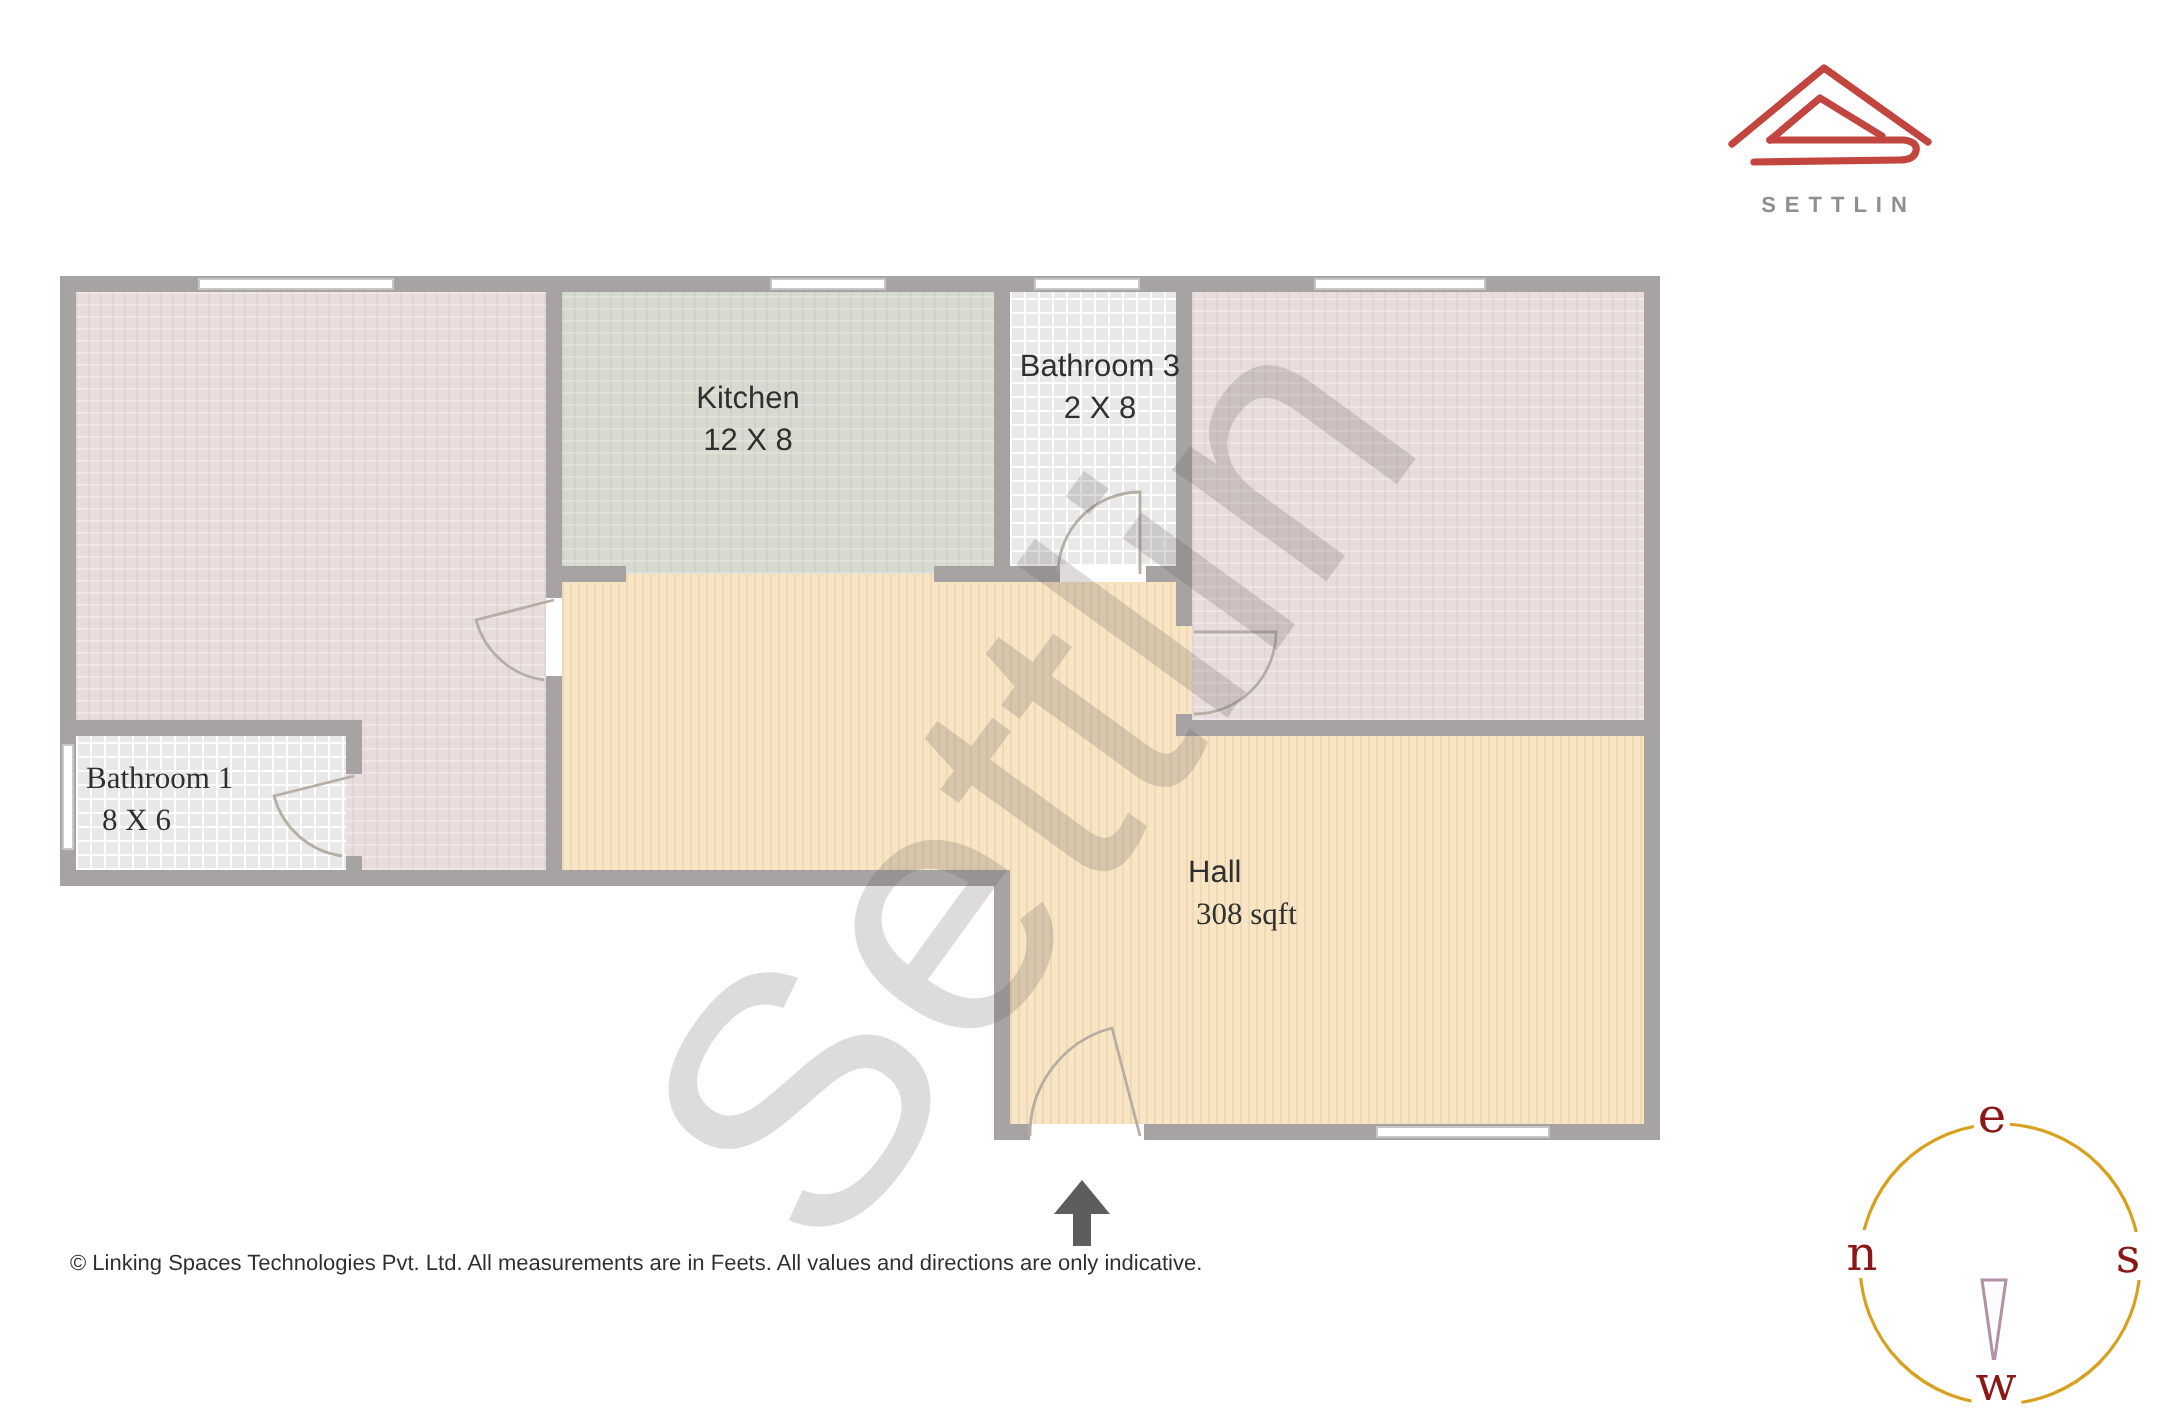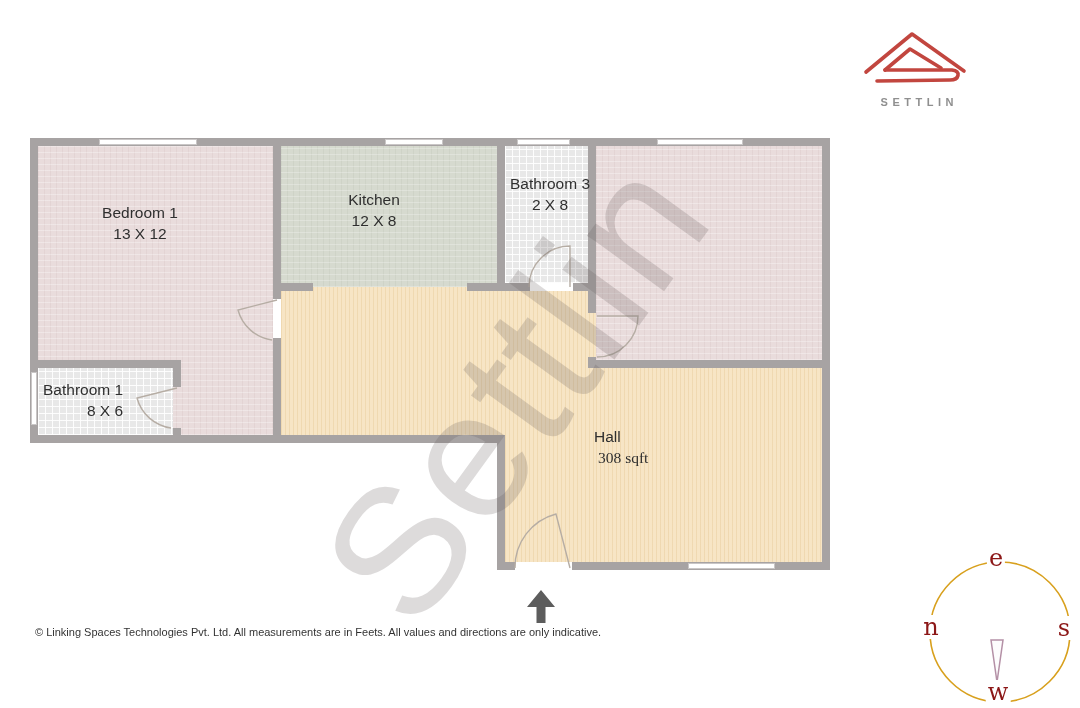--- a/index.html
+++ b/index.html
@@ -123,33 +123,29 @@
       <path d="M 277,300 L 238,310 A 41 41 0 0 0 272,340"></path>
       <path d="M 177,388 L 137,398 A 41 41 0 0 0 171,428"></path>
       <path d="M 570,287 L 570,246 A 41 41 0 0 0 529,287"></path>
       <path d="M 597,316 L 638,316 A 41 41 0 0 1 597,357"></path>
       <path d="M 570,568 L 556,514 A 55 55 0 0 0 515,568"></path>
     </g>
   </svg>
 
   <div id="watermark">Settlin</div>
 
-  <div class="room-label" style="left:75px;top:202px;width:130px;text-align:center;">
-    <span>Bedroom 1</span>
-    <span class="l2">13 X 12</span>
-  </div>
   <div class="room-label" style="left:309px;top:189px;width:130px;text-align:center;">
     <span>Kitchen</span>
     <span class="l2">12 X 8</span>
   </div>
   <div class="room-label" style="left:503px;top:173px;width:94px;text-align:center;">
     <span>Bathroom 3</span>
     <span class="l2">2 X 8</span>
   </div>
-  <div class="room-label" style="left:43px;top:379px;text-align:right;">
+  <div class="room-label" style="left:43px;top:379px;text-align:left;font-family:Liberation Serif, serif;">
     <span>Bathroom 1</span>
     <span class="l2" style="padding-left:8px;">8 X 6</span>
   </div>
   <div class="room-label" style="left:594px;top:426px;text-align:left;">
     <span>Hall</span>
     <span class="l2" style="padding-left:4px;font-family:Liberation Serif, serif;">308 sqft</span>
   </div>
 </div>
 
 <div id="logo">

